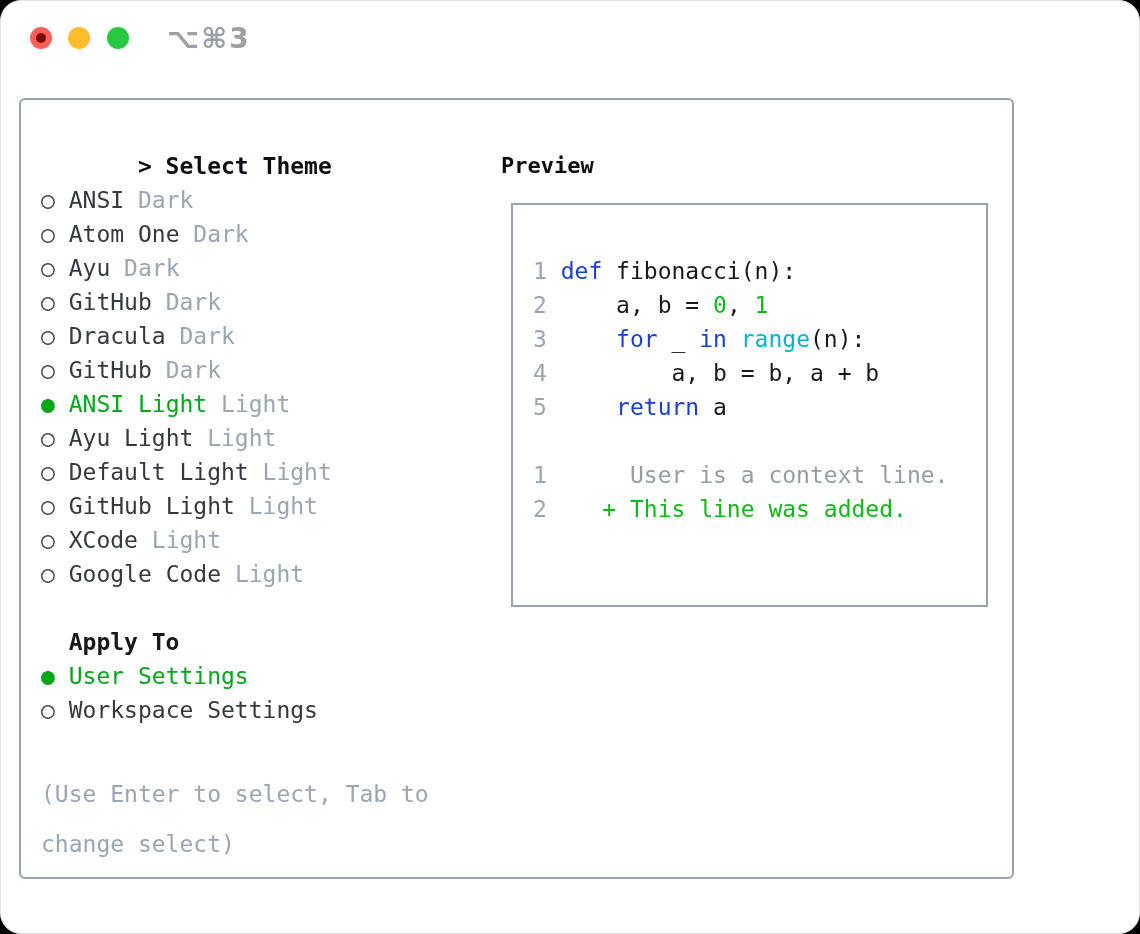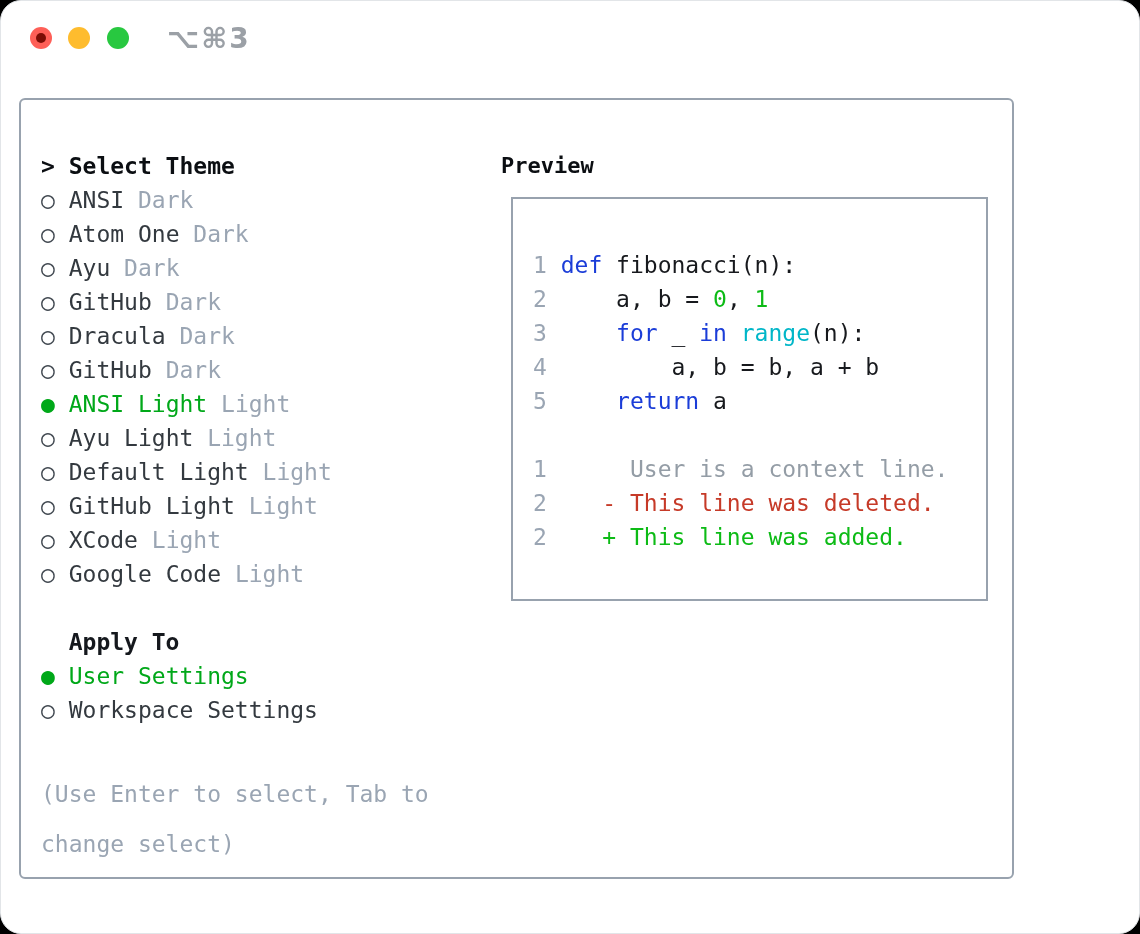--- a/index.html
+++ b/index.html
@@ -29,36 +29,36 @@
   
   .panel {
     position:absolute; left:18px; top:97px; width:995px; height:781px;
     border:2px solid var(--panel-border,#98a2ae);
     border-radius:6px; background:#fff;
   }
 
   
   .sidebar { position:absolute; left:20px; top:49px; }
   .row { white-space:pre; height:34px; line-height:34px; font-size:23px; color:var(--text-dark,#17191d); }
-  .row.hdr  { font-weight:bold; color:#0b0e12; }
+  .row.hdr  { font-weight:bold; color:#0b0e12;text-align:center; }
   .row.hdr2 { font-weight:600; color:#15181d; }
   .row.hint { color:var(--muted-gray,#9aa5b3);margin-top:16px; }
   .bullet   { color:#454c54; }
   .bullet.sel { color:var(--accent-green,#00a819); }
   .name  { color:#33393f;margin-top:28px; }
   .selname { color:var(--accent-green,#00a819); }
   .muted { color:var(--muted-gray,#9aa5b3); }
 
   
   .preview-title {
     position:absolute; left:480px; top:49px;
     font-size:22px; line-height:34px; font-weight:bold; color:#0b0e12;
   }
   .preview-box {
-    position:absolute; left:490px; top:97px; width:477px; height:404px;
+    position:absolute; left:490px; top:103px; width:477px; height:404px;
     border:2px solid var(--panel-border,#98a2ae);
     background:#fff;
     padding:49px 0 0 20px;
     overflow:hidden;
   }
   .cline { white-space:pre; height:34px; line-height:34px; font-size:23px; }
   .num     { color:var(--muted-gray,#9aa5b3); }
   .plain   { color:var(--text-dark,#17191d); }
   .kw      { color:var(--keyword-blue,#1b3dd8); }
   .lit     { color:var(--code-green,#0dbb16); }
@@ -106,18 +106,17 @@
       </div>
     <div class="preview-title">Preview</div>
     <div class="preview-box" id="code-lines">
         <div class="cline"><span class="num">1 </span><span class="kw">def</span><span class="plain"> fibonacci(n):</span></div>
         <div class="cline"><span class="num">2 </span><span class="plain">    a, b = </span><span class="lit">0</span><span class="plain">, </span><span class="lit">1</span></div>
         <div class="cline"><span class="num">3 </span><span class="plain">    </span><span class="kw">for</span><span class="plain"> _ </span><span class="kw">in</span><span class="plain"> </span><span class="builtin">range</span><span class="plain">(n):</span></div>
         <div class="cline"><span class="num">4 </span><span class="plain">        a, b = b, a + b</span></div>
         <div class="cline"><span class="num">5 </span><span class="plain">    </span><span class="kw">return</span><span class="plain"> a</span></div>
         <div class="cline"></div>
         <div class="cline"><span class="num">1 </span><span class="context">     User is a context line.</span></div>
-        <div class="cline"><span class="num">2 </span><span class="deleted">   - This line was deleted.</span></div>
         <div class="cline"><span class="num">2 </span><span class="added">   + This line was added.</span></div>
       </div>
   </div>
 
 </div>
 
 </body></html>

